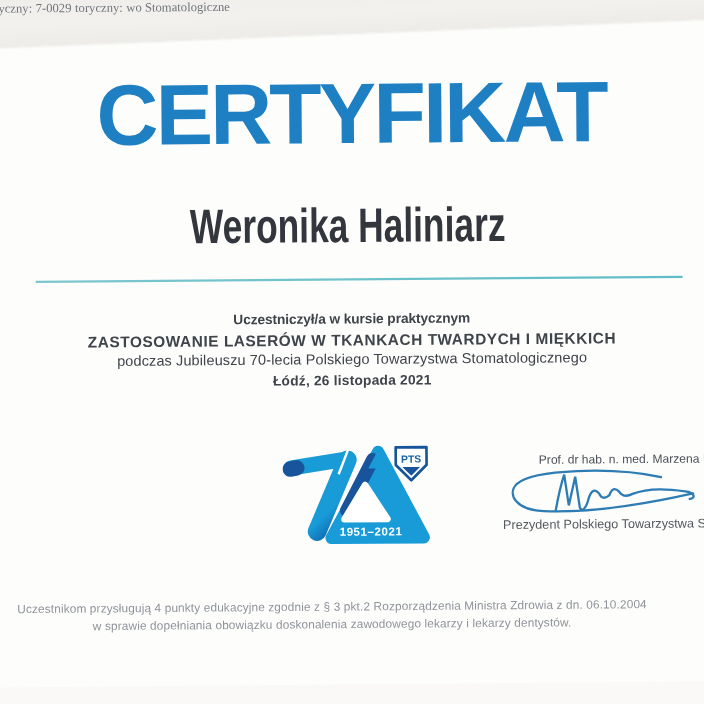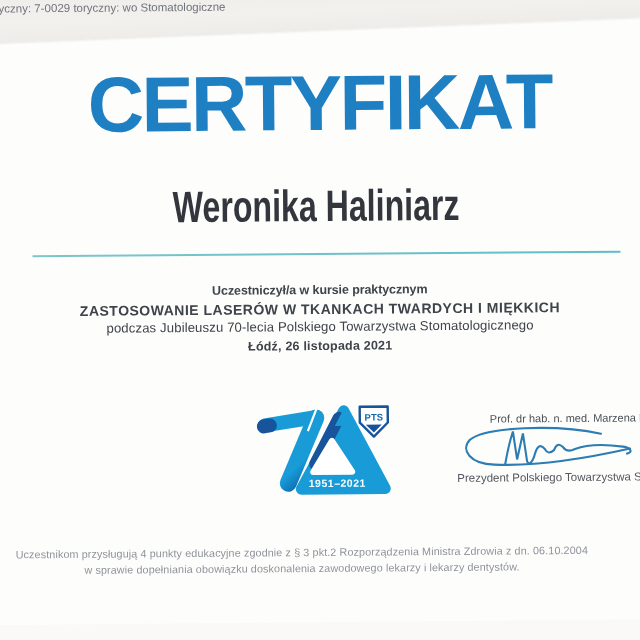--- a/index.html
+++ b/index.html
@@ -50,21 +50,21 @@
   }
   .course-block .l1{font-size:12.5px;font-weight:700;letter-spacing:-0.1px;line-height:18.5px;}
   .course-block .l2{font-size:14px;font-weight:700;letter-spacing:0.5px;line-height:18.5px;}
   .course-block .l3{font-size:13.2px;font-weight:400;letter-spacing:0.1px;line-height:18.5px;}
   .course-block .l4{font-size:12.5px;font-weight:700;letter-spacing:0.2px;line-height:18.5px;}
   .left-meta{position:absolute;left:1px;top:0;color:#70747c;font-size:11.5px;white-space:nowrap;}
   .lm1{position:absolute;top:412px;}
   .lm2{position:absolute;top:439px;}
   .lm3{position:absolute;top:466px;}
   .lm4{position:absolute;top:481px;}
-  .left-meta span{position:static;}
+  .left-meta span{position:static;font-family:Liberation Serif, serif;}
   .logo-wrap{position:absolute;left:256px;top:394px;width:140px;height:126px;}
   .signer-name{
     position:absolute;left:489px;top:414px;font-size:11px;color:#4b4f57;white-space:nowrap;
   }
   .signature-svg{position:absolute;left:452px;top:424px;width:186px;height:54px;}
   .signer-role{
     position:absolute;left:456px;top:473px;font-size:11.5px;color:#55585f;white-space:nowrap;
   }
   .footer{
     position:absolute;top:545px;left:0;width:600px;text-align:center;

